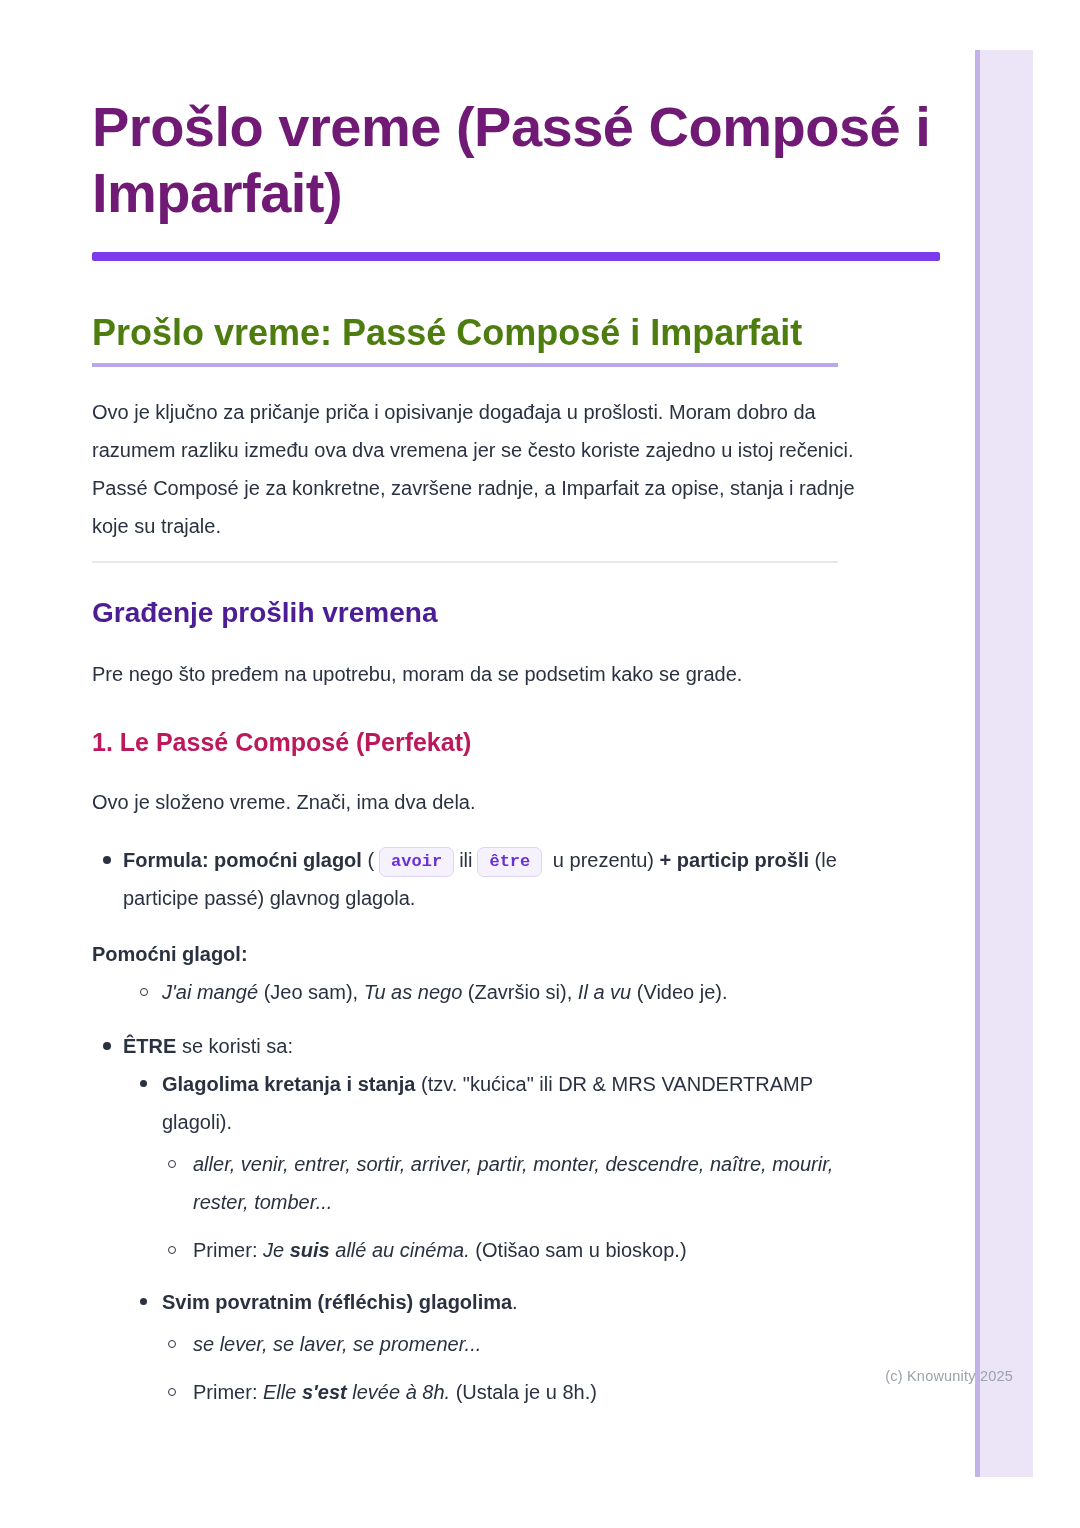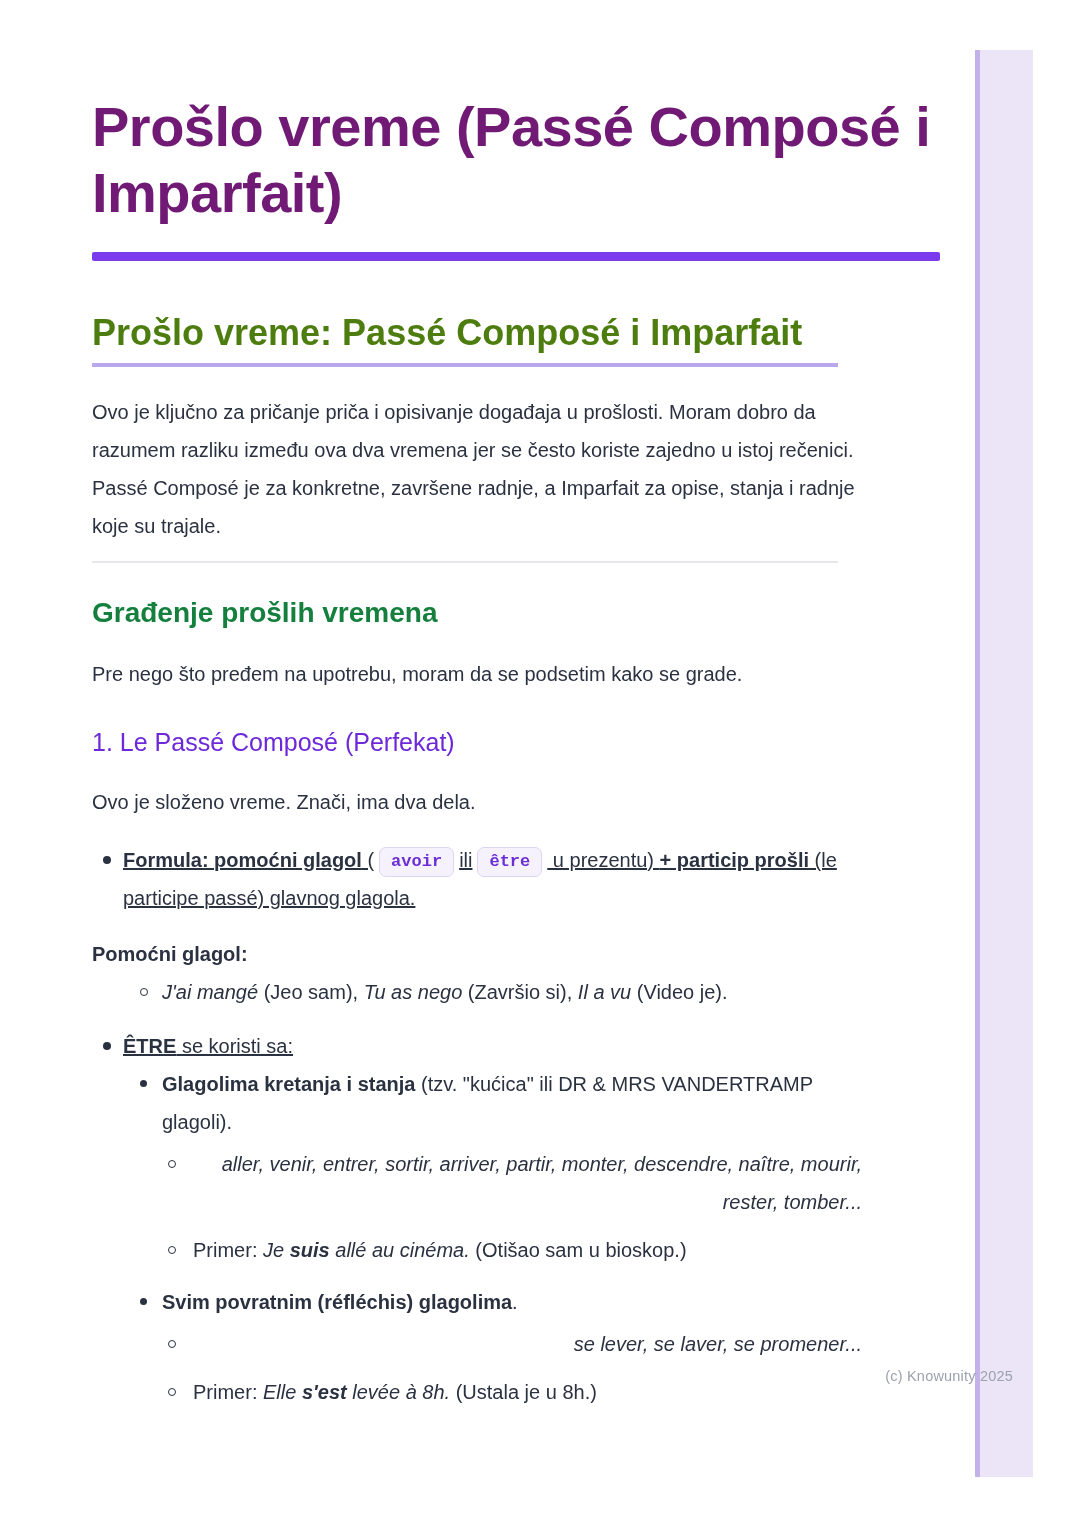--- a/index.html
+++ b/index.html
@@ -20,38 +20,38 @@
   }
   .title-rule{margin-top:26px;width:848px;height:9px;background:#7c3aed;border-radius:2px;}
   h2.section-title{
     margin:50px 0 0 0;width:860px;
     font-size:36px;line-height:44px;font-weight:700;color:#4d7c0f;
   }
   .h2-rule{margin-top:8px;width:746px;height:4px;background:#b9a8ee;}
   p.body{margin:26px 0 0 0;width:770px;font-size:20px;line-height:38px;}
   .divider{margin-top:16px;width:746px;height:2px;background:#e8e7ec;}
   h3.sub-title{
-    margin:32px 0 0 0;font-size:28px;line-height:36px;font-weight:700;color:#15803d;
+    margin:32px 0 0 0;font-size:28px;line-height:36px;font-weight:700;color:#4c1d95;
   }
   h4.sub-sub-title{
-    margin:32px 0 0 0;font-size:25px;line-height:34px;font-weight:400;color:#6d28d9;
+    margin:32px 0 0 0;font-size:25px;line-height:34px;font-weight:700;color:#be185d;
   }
   .bold{font-weight:700;}
-  .it{font-style:italic;text-align:right;}
+  .it{font-style:italic;}
   .bi{font-weight:700;font-style:italic;}
   .chip{
     display:inline-block;font-family:"Liberation Mono",monospace;
     font-size:17px;font-weight:700;color:#6b2fd6;background:#f6f2fd;
     border:1px solid #ded5f0;border-radius:7px;padding:2px 11px;margin:0 5px;
     line-height:24px;vertical-align:1px;
   }
   
   .li{display:flex;align-items:flex-start;font-size:20px;line-height:38px;}
   .li .txt{flex:1;}
-  .l1{margin-left:11px;width:759px;text-decoration:underline;}
+  .l1{margin-left:11px;width:759px;}
   .l2{margin-left:48px;width:722px;}
   .l3{margin-left:76px;width:694px;}
   .marker{flex:0 0 auto;margin-top:15px;}
   .l1 .marker{width:20px;}
   .l2 .marker{width:22px;}
   .l3 .marker{width:25px;}
   .disc::before{content:"";display:block;width:8px;height:8px;border-radius:50%;background:#2a3140;}
   .disc-sm::before{content:"";display:block;width:7px;height:7px;border-radius:50%;background:#2a3140;}
   .circle::before{content:"";display:block;width:8px;height:8px;border-radius:50%;border:1.6px solid #2a3140;box-sizing:border-box;background:transparent;}
   .footer{

